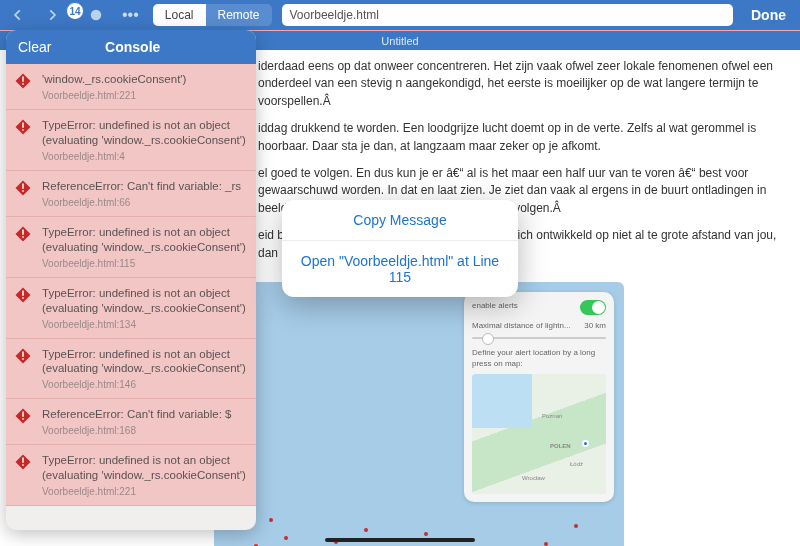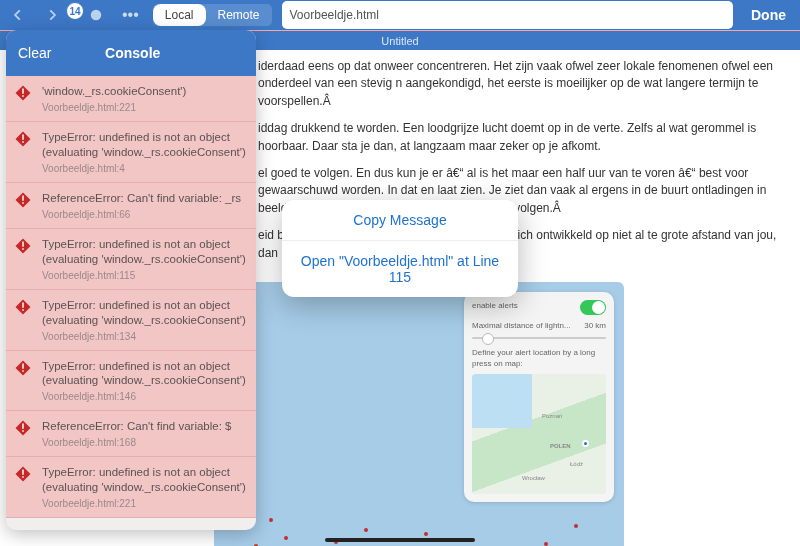--- a/index.html
+++ b/index.html
@@ -6,23 +6,23 @@
   html, body { width: 800px; height: 546px; overflow: hidden; font-family: -apple-system, "Helvetica Neue", Arial, sans-serif; }
   body { background: #ffffff; position: relative; }
 
   
   .topbar { height: 30px; background: #3d78c6; display: flex; align-items: center; padding: 0 6px; gap: 10px; }
   .navbtn { width: 24px; height: 24px; color: #bcd3ef; display:flex;align-items:center;justify-content:center;border-radius:4px;}
   .navbtn svg { width: 14px; height: 14px; }
   .bubble { width:18px;height:18px;border-radius:9px;background:#fff;color:#3d78c6;font-size:10px;font-weight:700;display:flex;align-items:center;justify-content:center;position:absolute;top:2px;left:66px;z-index:3;border:1px solid #3d78c6;}
   .dots { color:#c9dcf3; font-size:16px; padding:0 4px;}
   .segment { display:flex; background:#5a8dcf; border-radius:5px; overflow:hidden; height:22px; font-size:12px;}
-  .segbtn { padding: 0 12px; display:flex;align-items:center; color:#fff;border-radius:8px;}
+  .segbtn { padding: 0 12px; display:flex;align-items:center; color:#fff;}
   .segbtn.active { background:#fff; color:#444;}
-  .urlf { flex:1; height:28px; border-radius:5px; background:#fff; display:flex;align-items:center; padding:0 8px; font-size:12px; color:#555; }
+  .urlf { flex:1; height:22px; border-radius:5px; background:#fff; display:flex;align-items:center; padding:0 8px; font-size:12px; color:#555; }
   .done { color:#fff; font-size:14px; font-weight:600; padding: 0 8px;}
 
   
   .titlebar { height:20px; background:#3d78c6; color:#d9e6f7; font-size:11px; display:flex; align-items:center; justify-content:center; border-top:1px solid #fca5a5;}
 
   
   .content { position:absolute; top:50px; left:0; right:0; bottom:0; padding: 8px 14px; font-size:12px; line-height:1.45; color:#333; }
   .content p { margin-bottom:10px; }
   .maparea { margin-top:20px; margin-left:200px; width:410px; height:280px; background:#a6cce8; border-radius:6px; position:relative; overflow:hidden;}
   .panel { position:absolute; top:10px; right:10px; width:150px; background:#f4f4f4; border-radius:10px; padding:8px; font-size:8px; color:#666; box-shadow:0 1px 4px rgba(0,0,0,0.15);}
@@ -33,21 +33,21 @@
   .slider:before{content:"";position:absolute;left:10px;top:-4px;width:10px;height:10px;border-radius:50%;background:#fff;border:1px solid #bbb;}
   .minimap{width:100%;height:120px;background:#d9ecd9;border-radius:4px;position:relative;overflow:hidden;}
   .minimap .land{position:absolute;inset:0;background:linear-gradient(160deg,#e9f0e6 0 40%,#c7e6c7 40% 70%,#e9f0e6 70% 100%);}
   .minimap .sea{position:absolute;top:0;left:0;right:55%;height:45%;background:#bcdff4;}
   .lbl{position:absolute;font-size:6px;color:#888;}
   .dotm{position:absolute;width:7px;height:7px;border-radius:50%;background:#2a6adf;border:2px solid #fff;}
   .reddot{position:absolute;width:4px;height:4px;border-radius:50%;background:#c43030;}
 
   
   .console { position:absolute; top:30px; left:6px; width:250px; height:500px; background:#f1eeee; border-radius:10px; box-shadow:0 4px 18px rgba(0,0,0,0.25); overflow:hidden; display:flex; flex-direction:column; }
-  .chead { height:46px; background:#3d78c6; display:flex; align-items:center; justify-content:space-between; padding:0 12px; color:#fff; font-size:14px;}
+  .chead { height:34px; background:#3d78c6; display:flex; align-items:center; justify-content:space-between; padding:0 12px; color:#fff; font-size:14px;}
   .chead .ctitle{font-weight:600;}
   .clist { flex:1; overflow:hidden; }
   .centry { display:flex; gap:8px; padding:8px 10px 8px 8px; background:#f3c6c6; border-bottom:1px solid #e4afaf;}
   .cicon { flex:0 0 20px; }
   .cicon svg{width:18px;height:18px;}
   .cmsg { font-size:11.5px; color:#5a5252; line-height:1.3; }
   .csrc { font-size:10px; color:#9a8888; margin-top:3px;}
 
   
   .ctx { position:absolute; top:200px; left:282px; width:236px; background:#fff; border-radius:12px; box-shadow:0 8px 30px rgba(0,0,0,0.28); overflow:hidden; }

